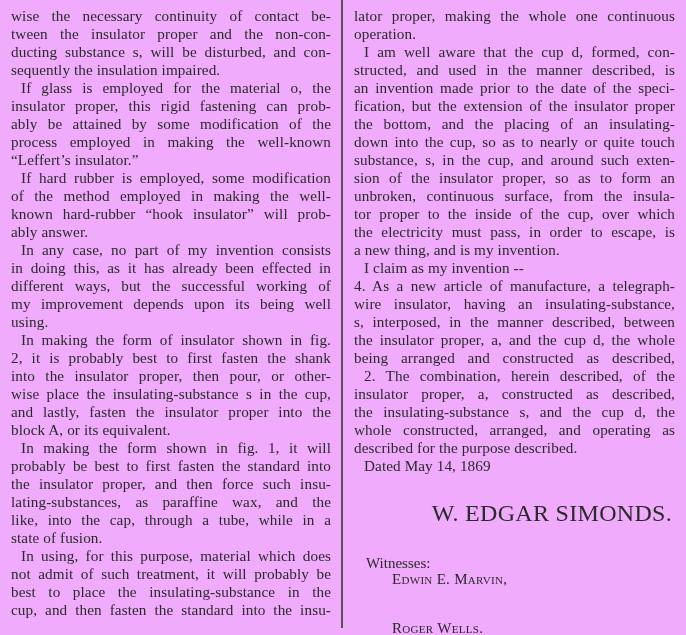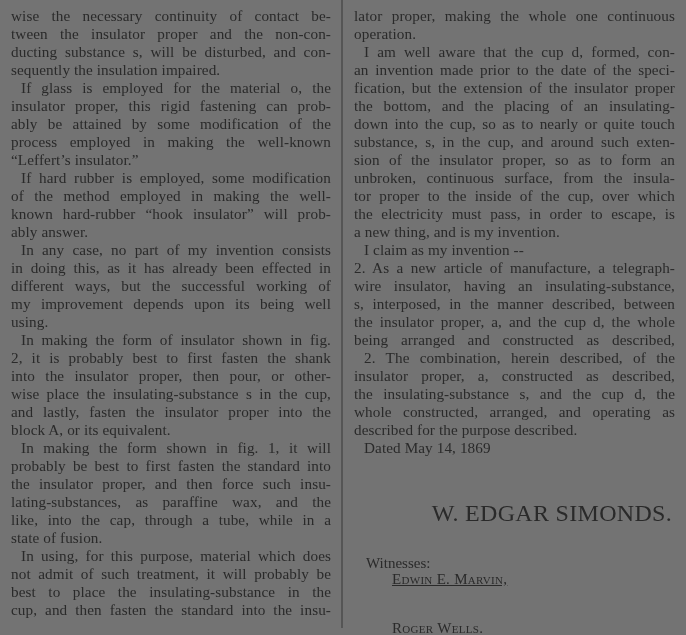--- a/index.html
+++ b/index.html
@@ -12,21 +12,21 @@
     height: 635px;
     position: relative;
     overflow: hidden;
     font-family: "Liberation Serif", "DejaVu Serif", serif;
     color: #2a2a2a;
   }
   .page {
     position: absolute;
     left: 0; top: 0;
     width: 686px; height: 635px;
-    background: #737373;
+    background: #f0abfc;
   }
   .column {
     position: absolute;
     top: 7px;
   }
   .col-left { left: 11px; width: 320px; }
   .col-right { left: 354px; width: 321px; }
   .divider {
     position: absolute;
     left: 341px;
@@ -67,21 +67,21 @@
     text-align: right;
   }
   .witness-name {
     position: absolute;
     left: 392px;
     font-size: 15px;
     line-height: 17px;
     font-variant: small-caps;
     letter-spacing: 0.3px;
   }
-  .w1 { top: 571px; text-decoration: underline; }
+  .w1 { top: 571px; }
   .w2 { top: 620px; }
 </style>
 </head>
 <body>
 
 <div class="page">
   <div class="column col-left" id="col-left">
       <span class="line">wise the necessary continuity of contact be-</span>
       <span class="line">tween the insulator proper and the non-con-</span>
       <span class="line">ducting substance s, will be disturbed, and con-</span>
@@ -115,32 +115,33 @@
       <span class="line indent">In using, for this purpose, material which does</span>
       <span class="line">not admit of such treatment, it will probably be</span>
       <span class="line">best to place the insulating-substance in the</span>
       <span class="line">cup, and then fasten the standard into the insu-</span>
     </div>
   <div class="divider"></div>
   <div class="column col-right" id="col-right">
       <span class="line">lator proper, making the whole one continuous</span>
       <span class="line last">operation.</span>
       <span class="line indent">I am well aware that the cup d, formed, con-</span>
+      <span class="line">structed, and used in the manner described, is</span>
       <span class="line">an invention made prior to the date of the speci-</span>
       <span class="line">fication, but the extension of the insulator proper</span>
       <span class="line">the bottom, and the placing of an insulating-</span>
       <span class="line">down into the cup, so as to nearly or quite touch</span>
       <span class="line">substance, s, in the cup, and around such exten-</span>
       <span class="line">sion of the insulator proper, so as to form an</span>
       <span class="line">unbroken, continuous surface, from the insula-</span>
       <span class="line">tor proper to the inside of the cup, over which</span>
       <span class="line">the electricity must pass, in order to escape, is</span>
       <span class="line last">a new thing, and is my invention.</span>
       <span class="line indent last">I claim as my invention --</span>
-      <span class="line">2. As a new article of manufacture, a telegraph-</span>
+      <span class="line">4. As a new article of manufacture, a telegraph-</span>
       <span class="line">wire insulator, having an insulating-substance,</span>
       <span class="line">s, interposed, in the manner described, between</span>
       <span class="line">the insulator proper, a, and the cup d, the whole</span>
       <span class="line">being arranged and constructed as described,</span>
       <span class="line indent">2. The combination, herein described, of the</span>
       <span class="line">insulator proper, a, constructed as described,</span>
       <span class="line">the insulating-substance s, and the cup d, the</span>
       <span class="line">whole constructed, arranged, and operating as</span>
       <span class="line last">described for the purpose described.</span>
       <span class="line indent last">Dated May 14, 1869</span>

